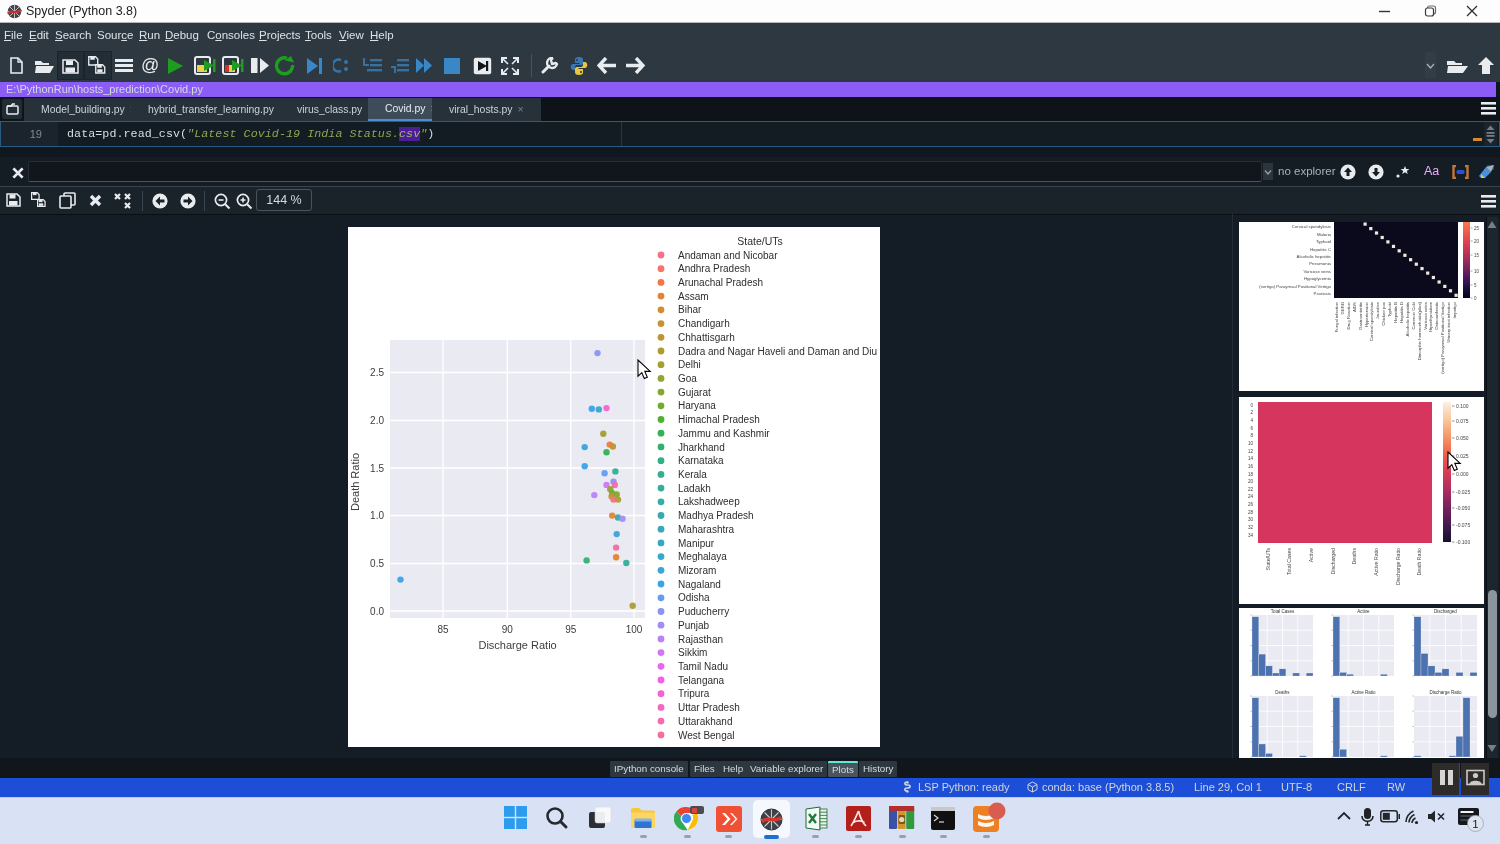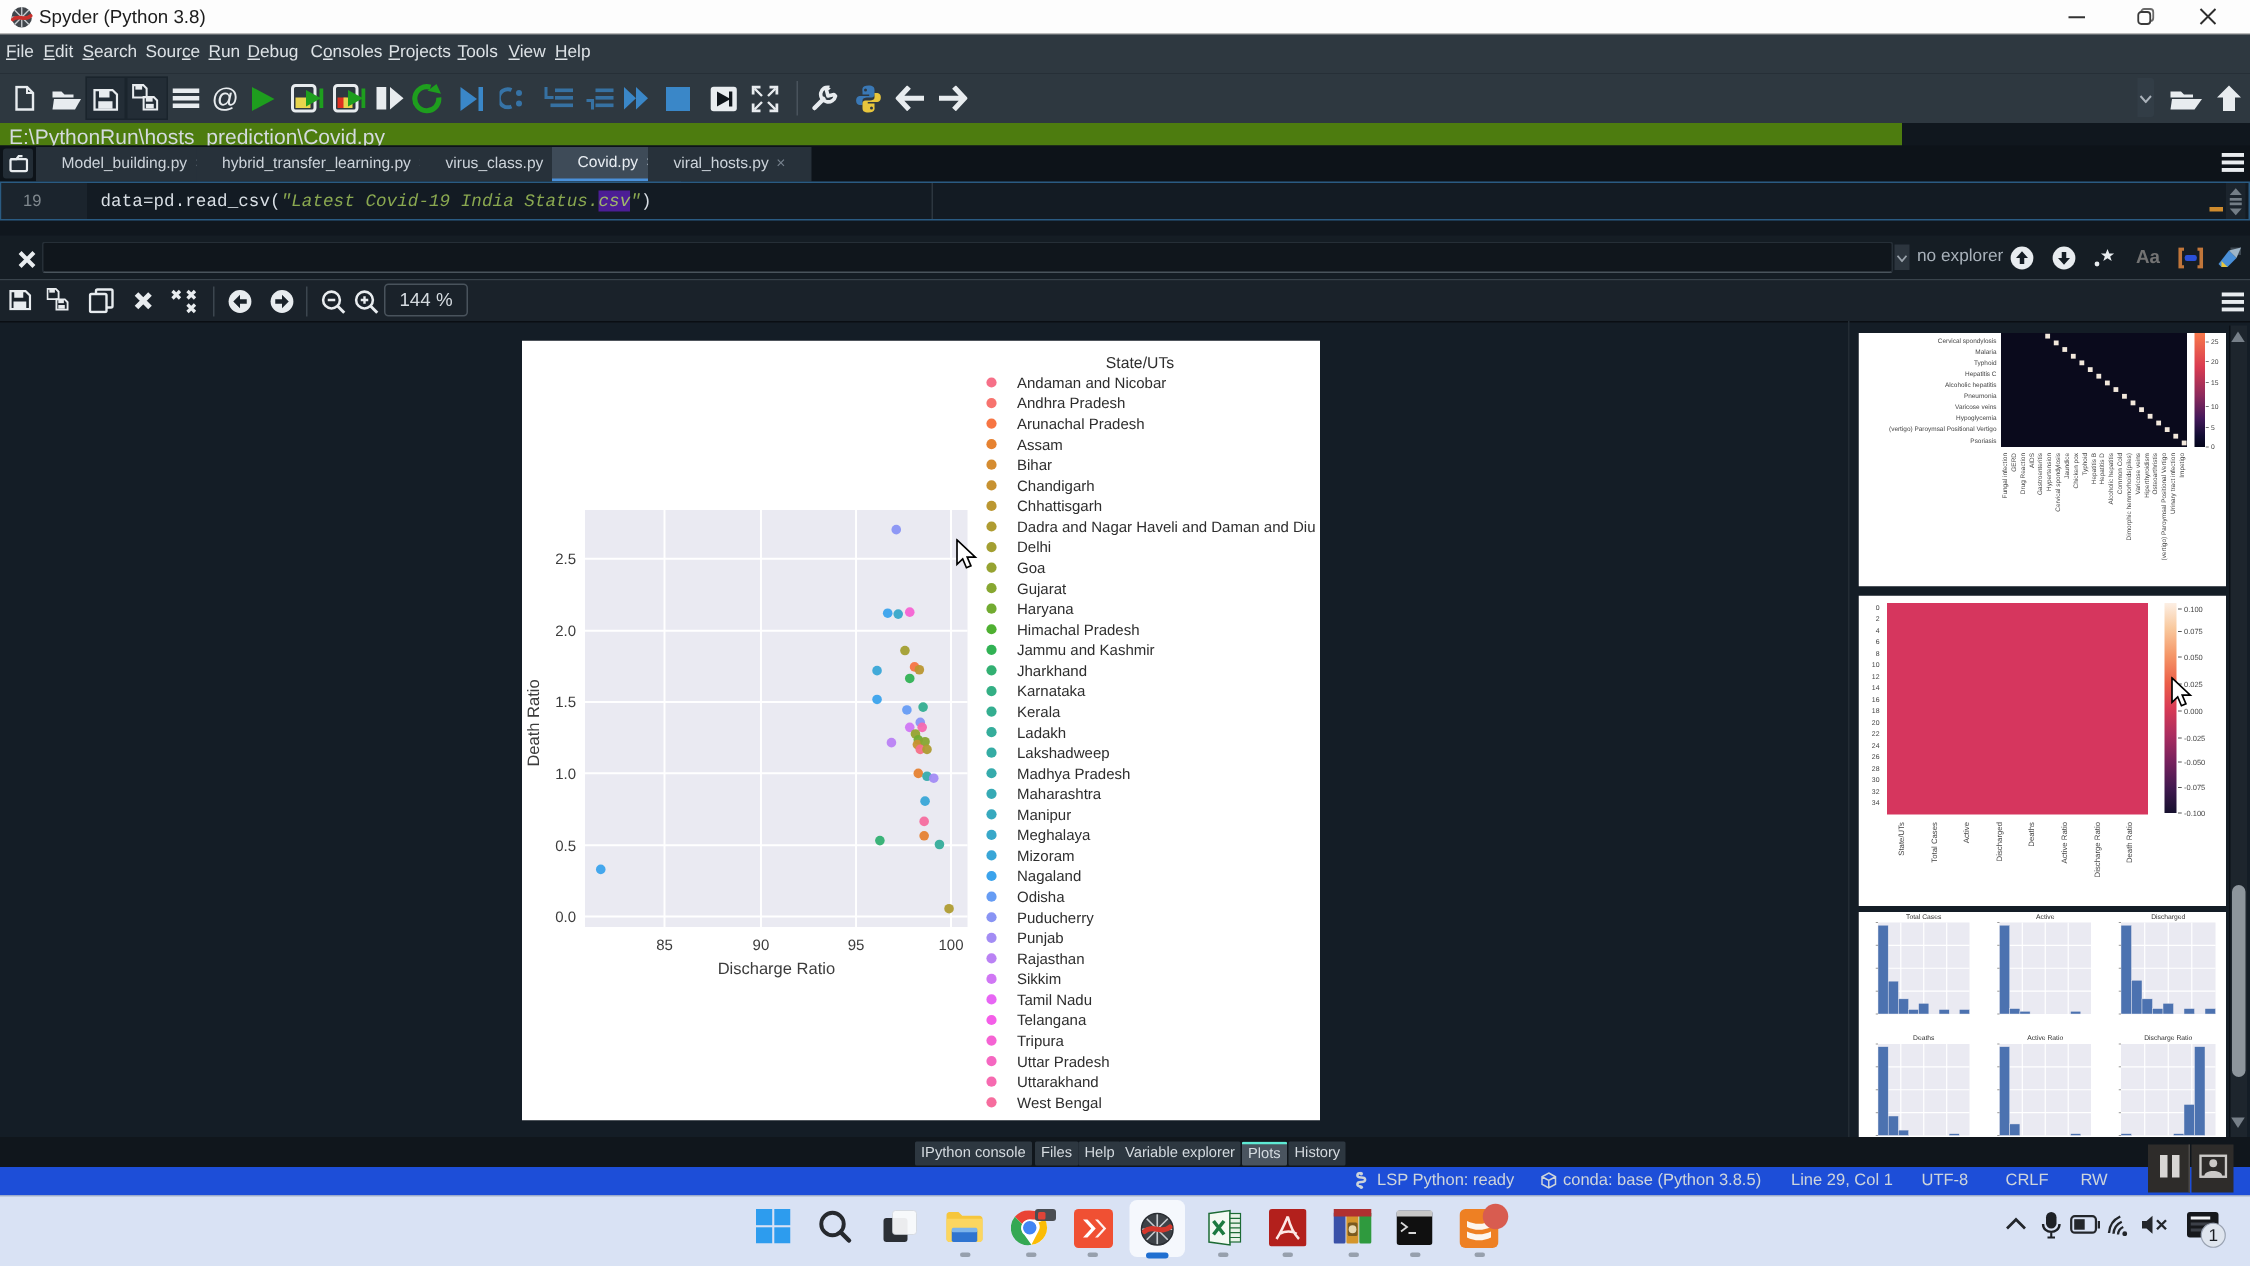--- a/index.html
+++ b/index.html
@@ -7,28 +7,28 @@
 .abs{position:absolute}
 
 #title{left:0;top:0;width:1500px;height:23px;background:#fdfdfd;border-bottom:1px solid #b8b8b8}
 #title .t{position:absolute;left:26px;top:4px;font-size:12.5px;color:#1c1c1c}
 
 #menu{left:0;top:23px;width:1500px;height:26px;background:#2e3840;color:#dde2e6;font-size:11.5px}
 #menu span.m{position:absolute;top:6px}
 
 #tbar{left:0;top:49px;width:1500px;height:33px;background:#2e3840}
 
-#crumb{left:0;top:82px;width:1268px;height:15px;background:#4d7c0f;color:#d4dade;font-size:14px}
+#crumb{left:0;top:82px;width:1496px;height:15px;background:#8b5cf6;color:#d4dade;font-size:11px}
 
 #tabs{left:0;top:97px;width:1500px;height:24px;background:#0d1319}
 .tab{position:absolute;top:1px;height:23px;background:#27313a;color:#ccd3da;font-size:10.4px;line-height:23px;text-align:left;padding:0 17px;white-space:nowrap}
 .tab .x{color:#77828e;font-size:10.5px;margin-left:5px}
 
 #ed{left:0;top:121px;width:1500px;height:26px;background:#131b23;border:1px solid #2a5b82}
-#gutter{position:absolute;left:0;top:0;width:57px;height:24px;background:#1b242d;color:#81898f;font-size:11px;text-align:center;padding-right:16px;line-height:24px}
+#gutter{position:absolute;left:0;top:0;width:57px;height:24px;background:#1b242d;color:#81898f;font-size:11px;text-align:right;padding-right:16px;line-height:24px}
 #code{position:absolute;left:66px;top:0;height:24px;font-family:"Liberation Mono",monospace;font-size:11.7px;line-height:24px;letter-spacing:0.05px;color:#d8dee4;white-space:pre}
 #code .s{color:#8aa850;font-style:italic}
 #code .sel{background:#4c1d95;font-style:italic;color:#9fb86a}
 
 #find{left:0;top:157px;width:1500px;height:30px;background:#151d24;border-bottom:1px solid #39434b}
 #findin{position:absolute;left:28px;top:4px;width:1234px;height:21px;background:#10161c;border:1px solid #262f37;border-bottom:1px solid #4a545c;border-radius:2px}
 
 #pbar{left:0;top:187px;width:1500px;height:27px;background:#1a222a}
 
 #main{left:0;top:214px;width:1500px;height:544px;background:#141d26}
@@ -245,21 +245,21 @@
         <path d="M8 3.5 L12 8 L9.5 8 L9.5 12 L6.5 12 L6.5 8 L4 8 Z" fill="#151d24"></path>
       </svg>
       <svg class="abs" style="left:1368px;top:7px" width="16" height="16" viewBox="0 0 16 16">
         <circle cx="8" cy="8" r="7.6" fill="#e8ecef"></circle>
         <path d="M8 12.5 L4 8 L6.5 8 L6.5 4 L9.5 4 L9.5 8 L12 8 Z" fill="#151d24"></path>
       </svg>
       <svg class="abs" style="left:1396px;top:9px" width="17" height="13" viewBox="0 0 17 13">
         <circle cx="2" cy="10" r="1.6" fill="#e8ecef"></circle>
         <path d="M9 0 L10.2 3 L13.4 3 L10.8 5 L11.8 8 L9 6.2 L6.2 8 L7.2 5 L4.6 3 L7.8 3 Z" fill="#e8ecef"></path>
       </svg>
-      <span class="abs" style="left:1424px;top:7px;font-size:12.5px;color:#737373;font-weight:bold">Aa</span>
+      <span class="abs" style="left:1424px;top:7px;font-size:12.5px;color:#f0abfc;font-weight:normal">Aa</span>
       <svg class="abs" style="left:1452px;top:8px" width="17" height="14" viewBox="0 0 17 14">
         <path d="M4 1 L1.5 1 L1.5 13 L4 13" fill="none" stroke="#c1763a" stroke-width="2.4"></path>
         <path d="M13 1 L15.5 1 L15.5 13 L13 13" fill="none" stroke="#c1763a" stroke-width="2.4"></path>
         <rect x="4.5" y="5" width="8" height="4" rx="1.5" fill="#2a50d8"></rect>
       </svg>
       <svg class="abs" style="left:1478px;top:7px" width="17" height="16" viewBox="0 0 17 16">
         <path d="M9 1 L16 1 L16 6 L9 6 Z" fill="#3c4750"></path>
         <path d="M1 12 L8 3 L13 8 L7 14 L3 14 Z" fill="#4a90d9"></path>
         <path d="M3 10 L7 14 L3 14 Z" fill="#e8c63d"></path>
         <path d="M8 3 L16 1 L13 8 Z" fill="#9fb6c8"></path>

